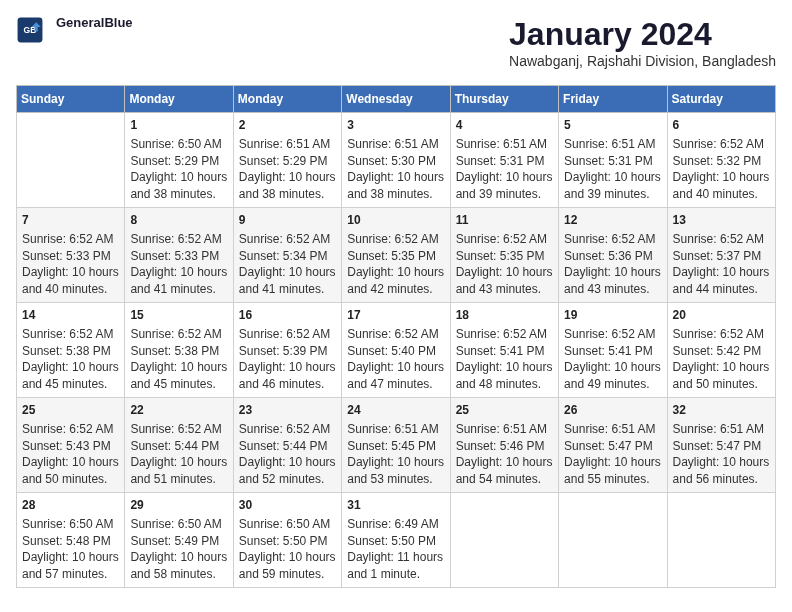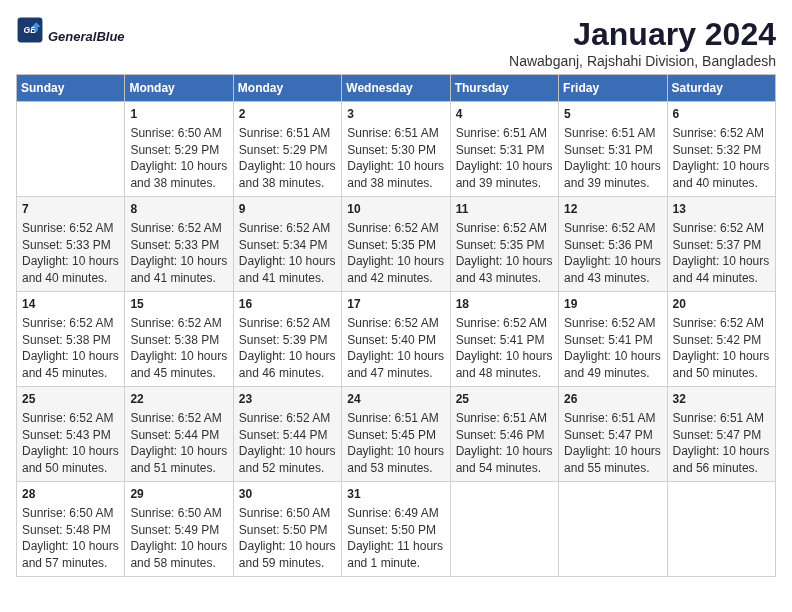--- a/index.html
+++ b/index.html
@@ -11,53 +11,52 @@
       padding: 16px;
     }
     .header-top {
       display: flex;
       align-items: flex-start;
       justify-content: space-between;
       margin-bottom: 4px;
     }
     .logo {
       display: flex;
-      align-items: flex-end;
-      gap: 4px;
-      font-style: italic;
+      align-items: flex-start;
+      gap: 12px;
     }
     .logo-text {
       display: flex;
       font-size: 13px;
       font-weight: bold;
       color: #1a1a2e;
       line-height: 1.1;
     }
     .logo-text span:first-child { color: #1a1a2e; }
     .logo-icon {
       width: 28px;
       height: 28px;
     }
     .title-block {
-      text-align: right;
+      text-align: left;
     }
     .main-title {
       font-size: 32px;
       font-weight: bold;
       color: #1a1a2e;
     }
     .subtitle {
       font-size: 14px;
       color: #333;
     }
     table {
       width: 100%;
       border-collapse: collapse;
       font-size: 11px;
-      margin-top: 5px;
+      margin-top: 16px;
     }
     thead tr {
       background: #3a6db5;
       color: #fff;
     }
     thead th {
       padding: 6px 4px;
       text-align: left;
       font-size: 12px;
       font-weight: bold;

